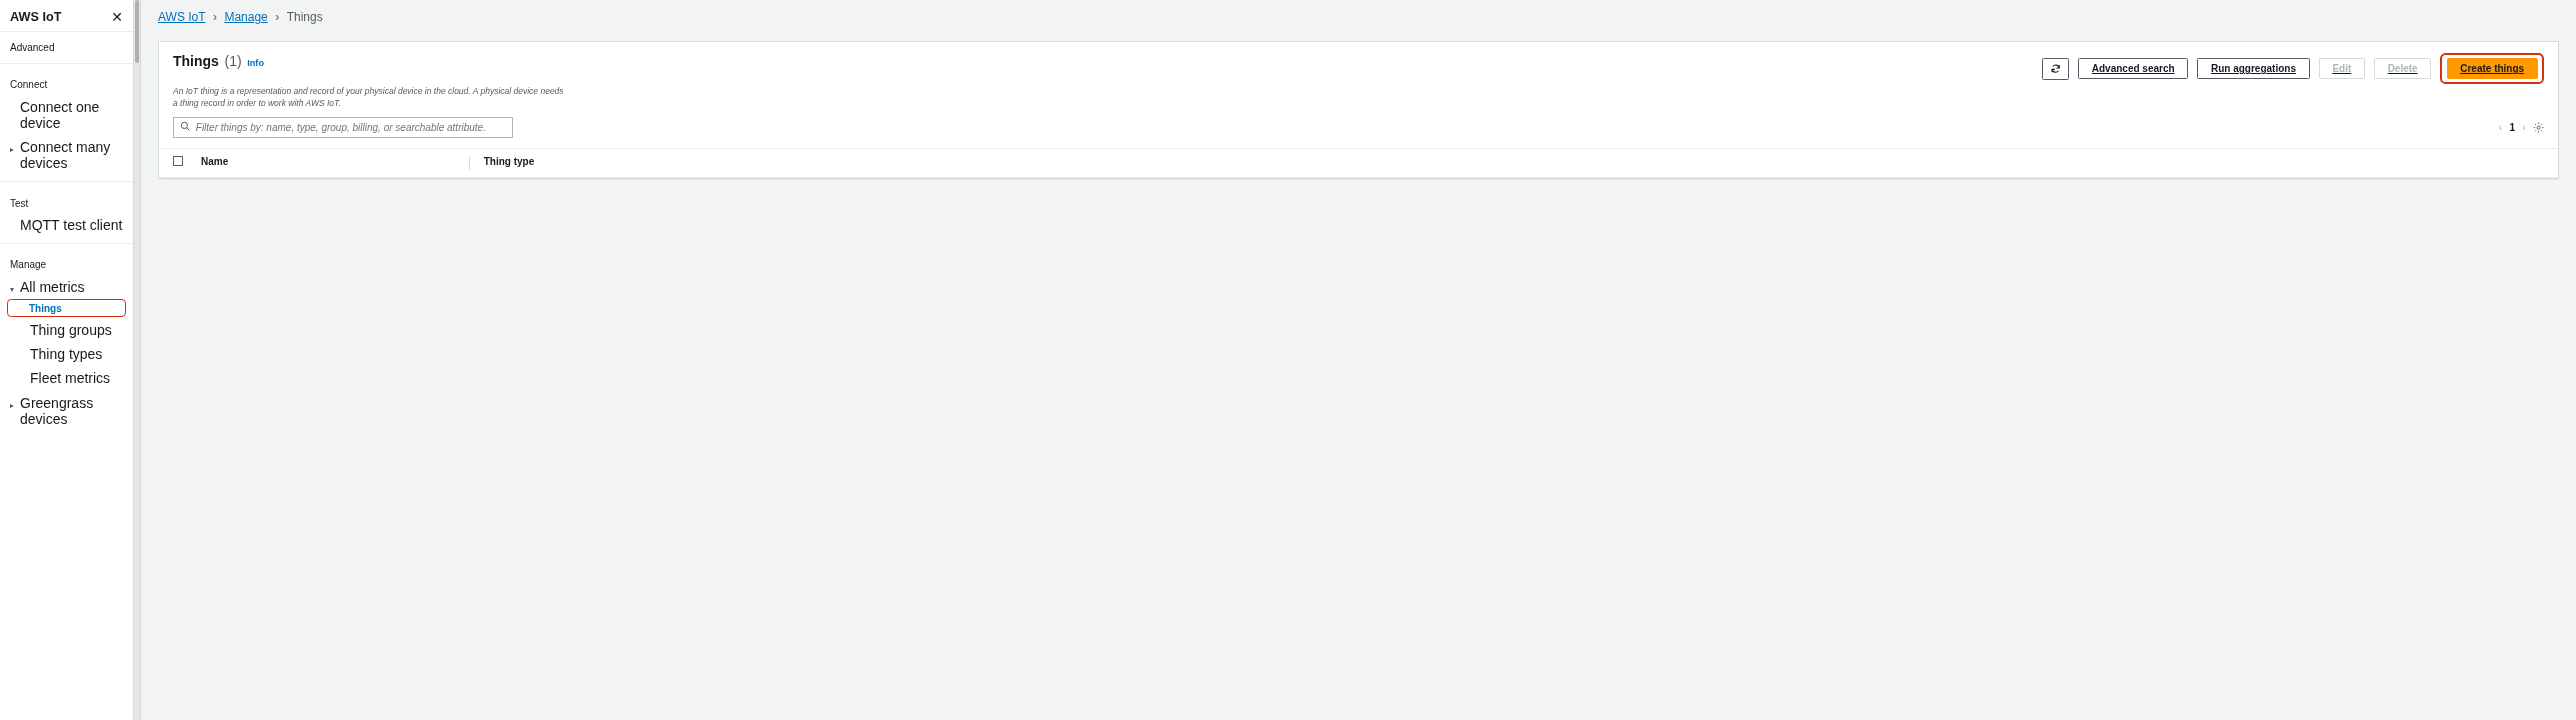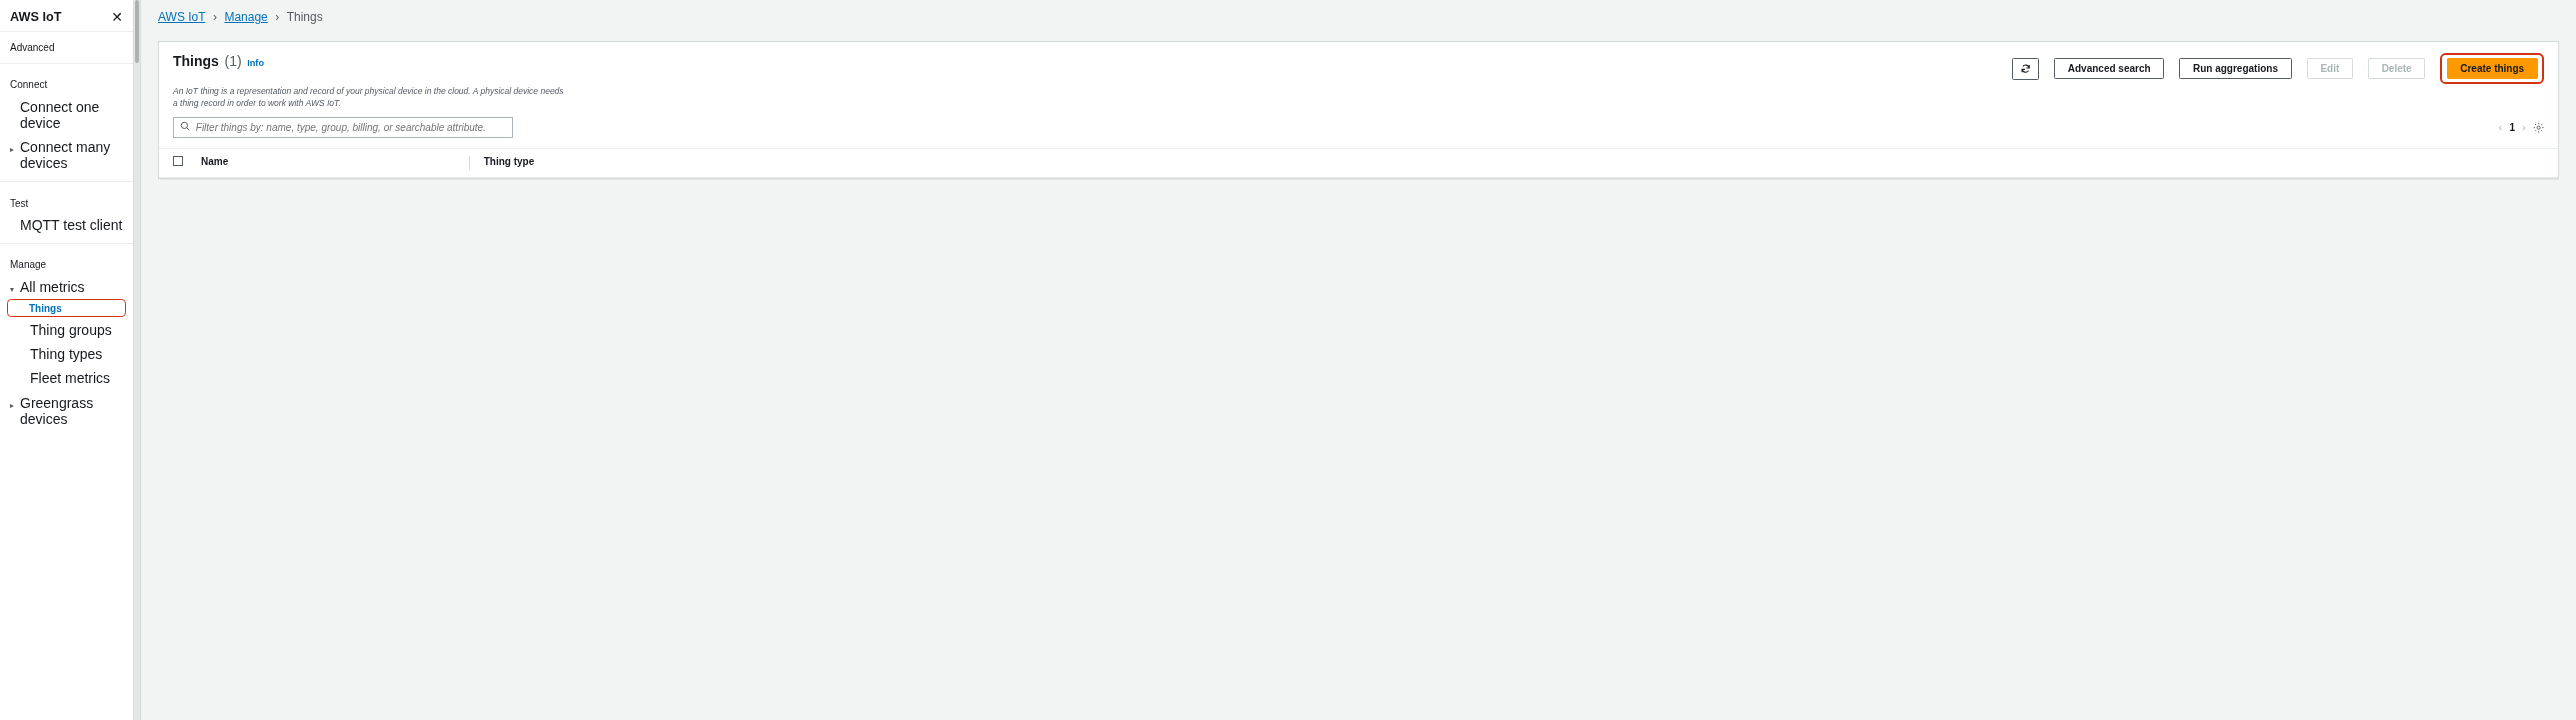--- a/index.html
+++ b/index.html
@@ -102,21 +102,21 @@
     display: flex;
     justify-content: space-between;
     align-items: flex-start;
     gap: 14px;
   }
   .panel-title-row { display:flex; align-items:baseline; gap:5.6px; }
   .panel-title { font-size: 14px; font-weight: 700; }
   .count { color: #545b64; font-weight: 400; font-size: 14px;}
   .info-link { color:#0073bb; font-size:9.2px; cursor:pointer; font-weight:600;}
   .panel-desc { color:#545b64; font-size:8.5px; max-width: 395px; line-height:1.4; margin-top:17px;font-style:italic;}
-  .actions { display:flex; gap:15px; align-items:center; }
+  .actions { display:flex; gap:9px; align-items:center;text-decoration:underline; }
   .btn {
     border: 0.7px solid #545b64;
     background: #fff;
     color: #16191f;
     padding: 4.2px 12.7px;
     font-size: 10px;
     font-weight: 600;
     cursor: pointer;
     border-radius: 1.4px;
     white-space: nowrap;

